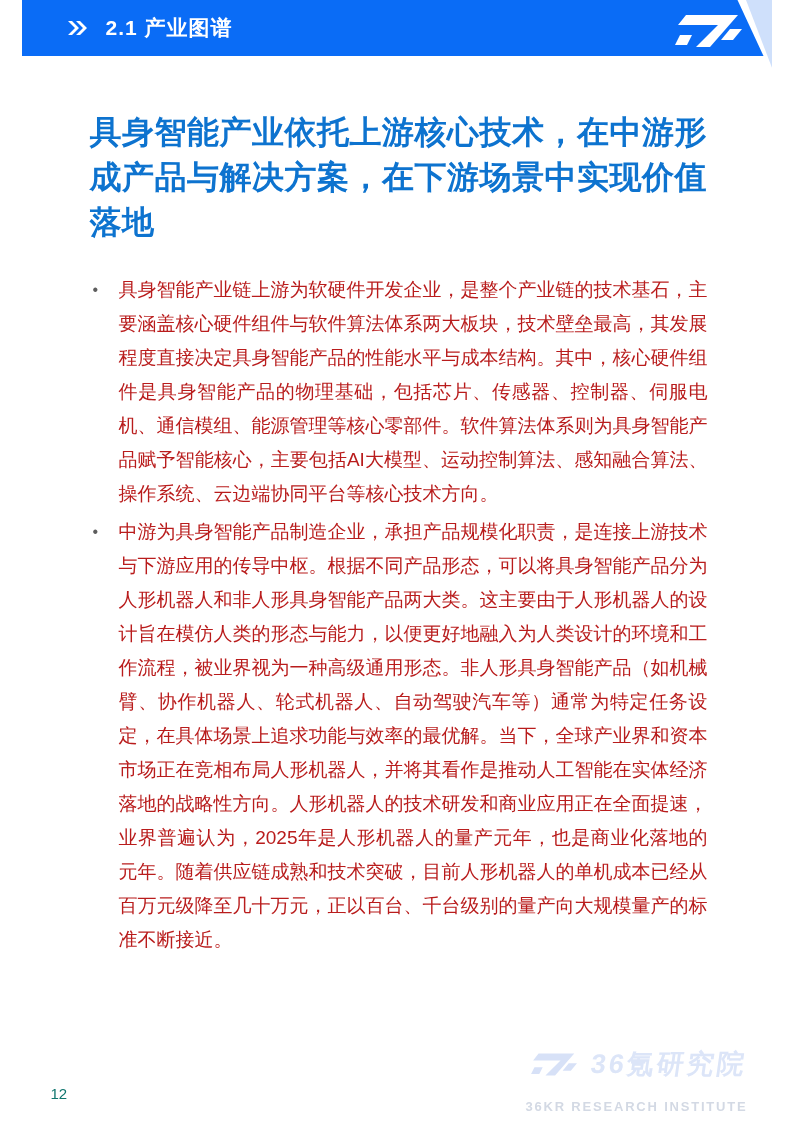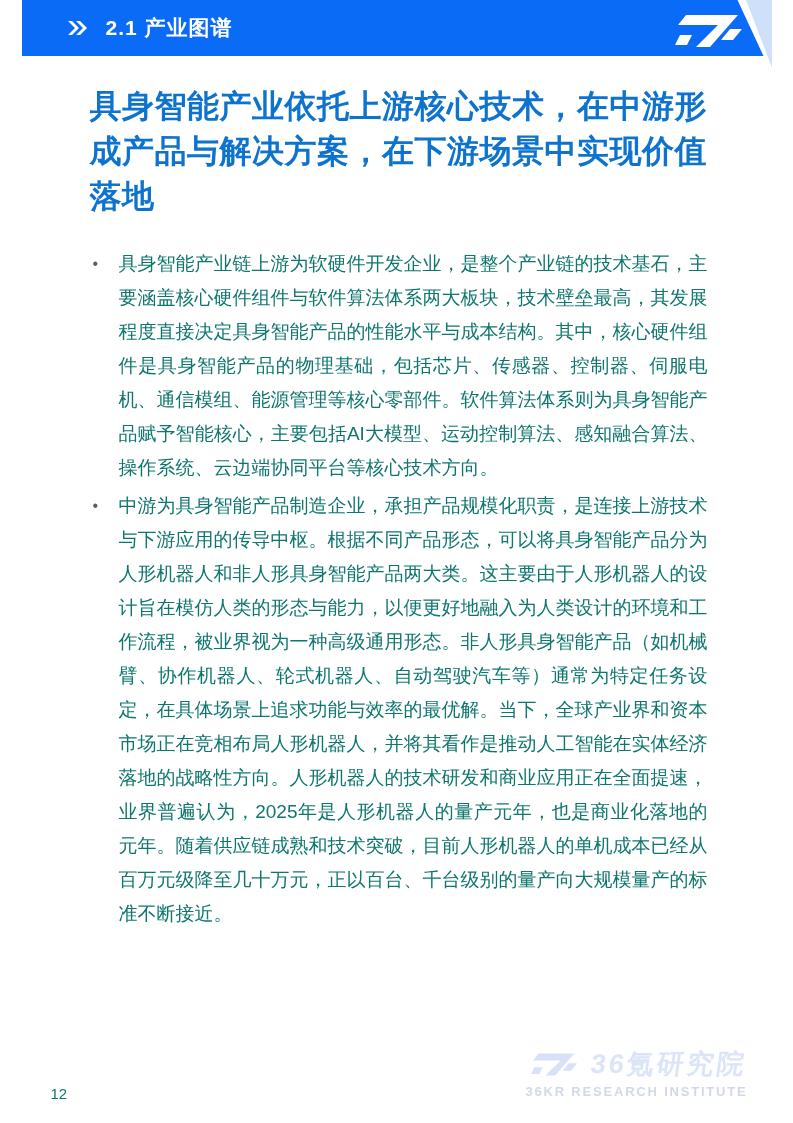--- a/index.html
+++ b/index.html
@@ -19,42 +19,42 @@
   }
   .chev{position:absolute;left:44px;top:18px;line-height:0;}
   .sec-title{
     position:absolute;left:84px;top:14px;font-size:21px;font-weight:bold;color:#ffffff;
     letter-spacing:1px;white-space:nowrap;
   }
   .kr-mark{position:absolute;left:650px;top:13px;line-height:0;}
   
   .main{position:absolute;left:68px;right:64px;top:56px;}
   .title{
-    margin:28px 0 0 0;font-size:32px;line-height:45px;font-weight:bold;color:#0d73cf;
+    margin:54px 0 0 0;font-size:32px;line-height:45px;font-weight:bold;color:#0d73cf;
     letter-spacing:0.5px;
   }
   .bullets{list-style:none;margin:28px 0 0 0;padding:0;}
   .bullets li{
     position:relative;padding-left:29px;margin:0 0 4px 0;
-    font-size:19px;line-height:34px;color:#0f766e;text-align:justify;
+    font-size:19px;line-height:34px;color:#b91c1c;text-align:justify;
   }
   .bullets li::before{
     content:"\2022";position:absolute;left:3px;top:0;font-size:16px;color:#5d5d5d;
   }
   
   .pagenum{position:absolute;left:29px;top:1085px;font-size:15px;color:#0f766e;}
   .watermark{position:absolute;right:24px;top:1046px;text-align:right;}
   .wm-row{display:flex;align-items:center;justify-content:flex-end;gap:14px;}
   .wm-mark{line-height:0;}
   .wm-cn{
     font-size:27px;font-weight:bold;color:#dce5f8;letter-spacing:3px;
     transform:skewX(-8deg);display:inline-block;white-space:nowrap;
   }
   .wm-en{
-    margin-top:2px;font-size:13px;font-weight:bold;color:#d3d9e4;letter-spacing:1.8px;
+    margin-top:17px;font-size:13px;font-weight:bold;color:#d3d9e4;letter-spacing:1.8px;
     white-space:nowrap;
   }
 </style>
 </head>
 <body>
 
 <div class="page">
 
   <header class="topbar">
     <span class="topbar-slash"></span>

